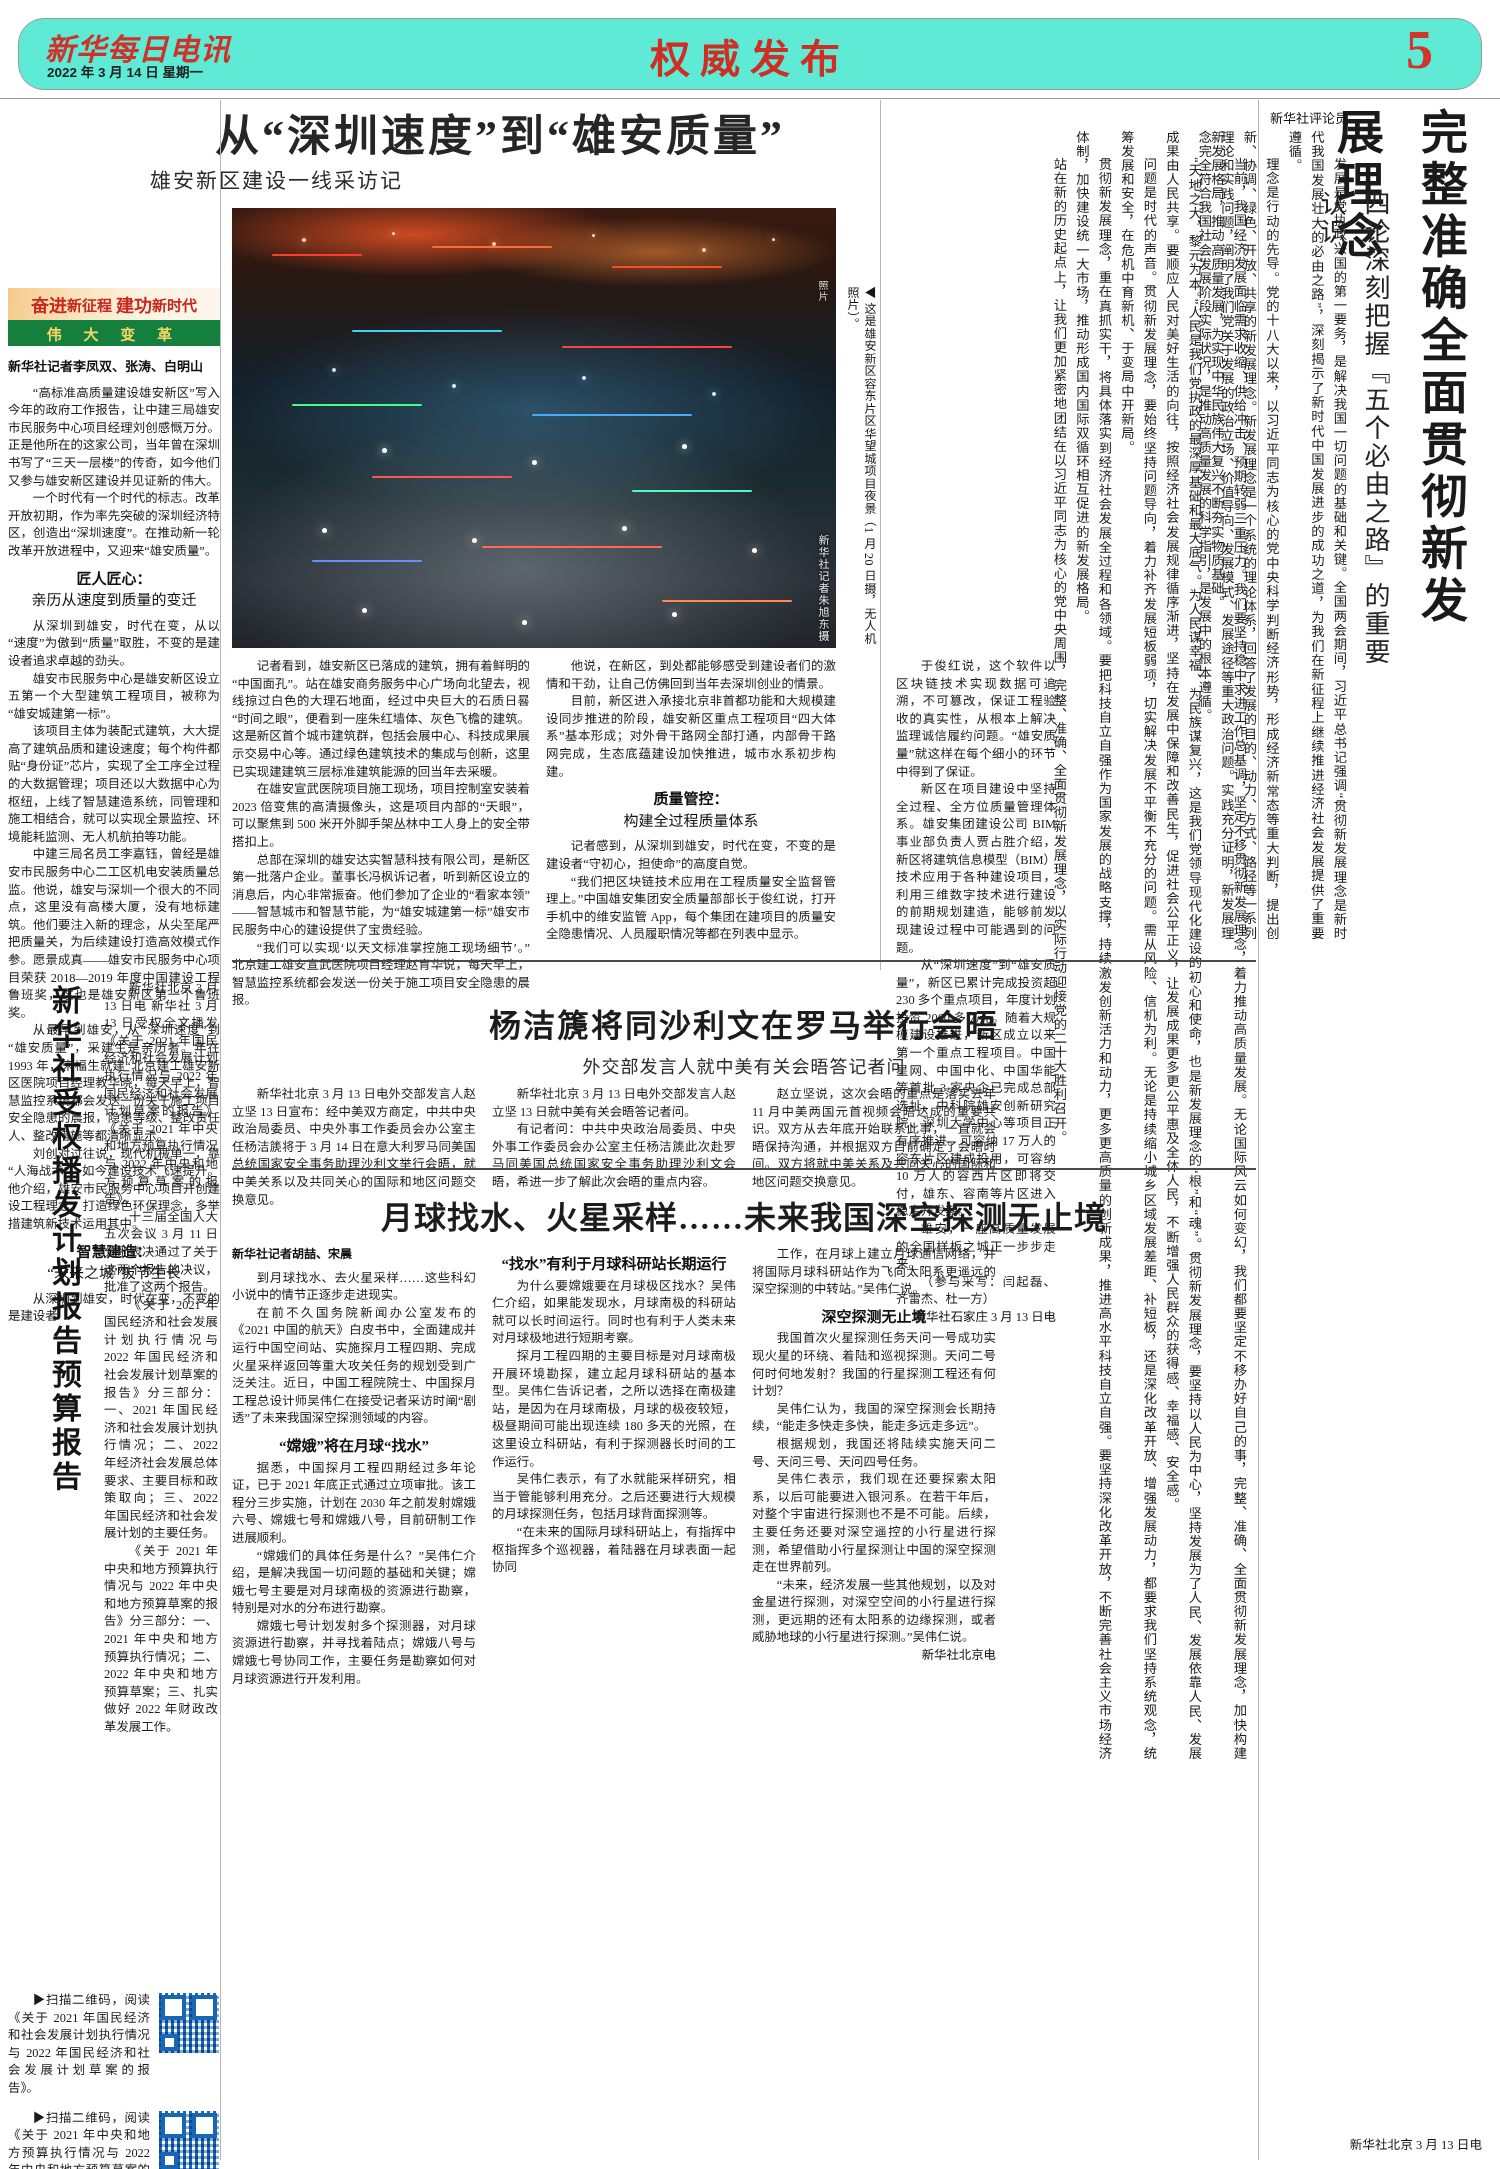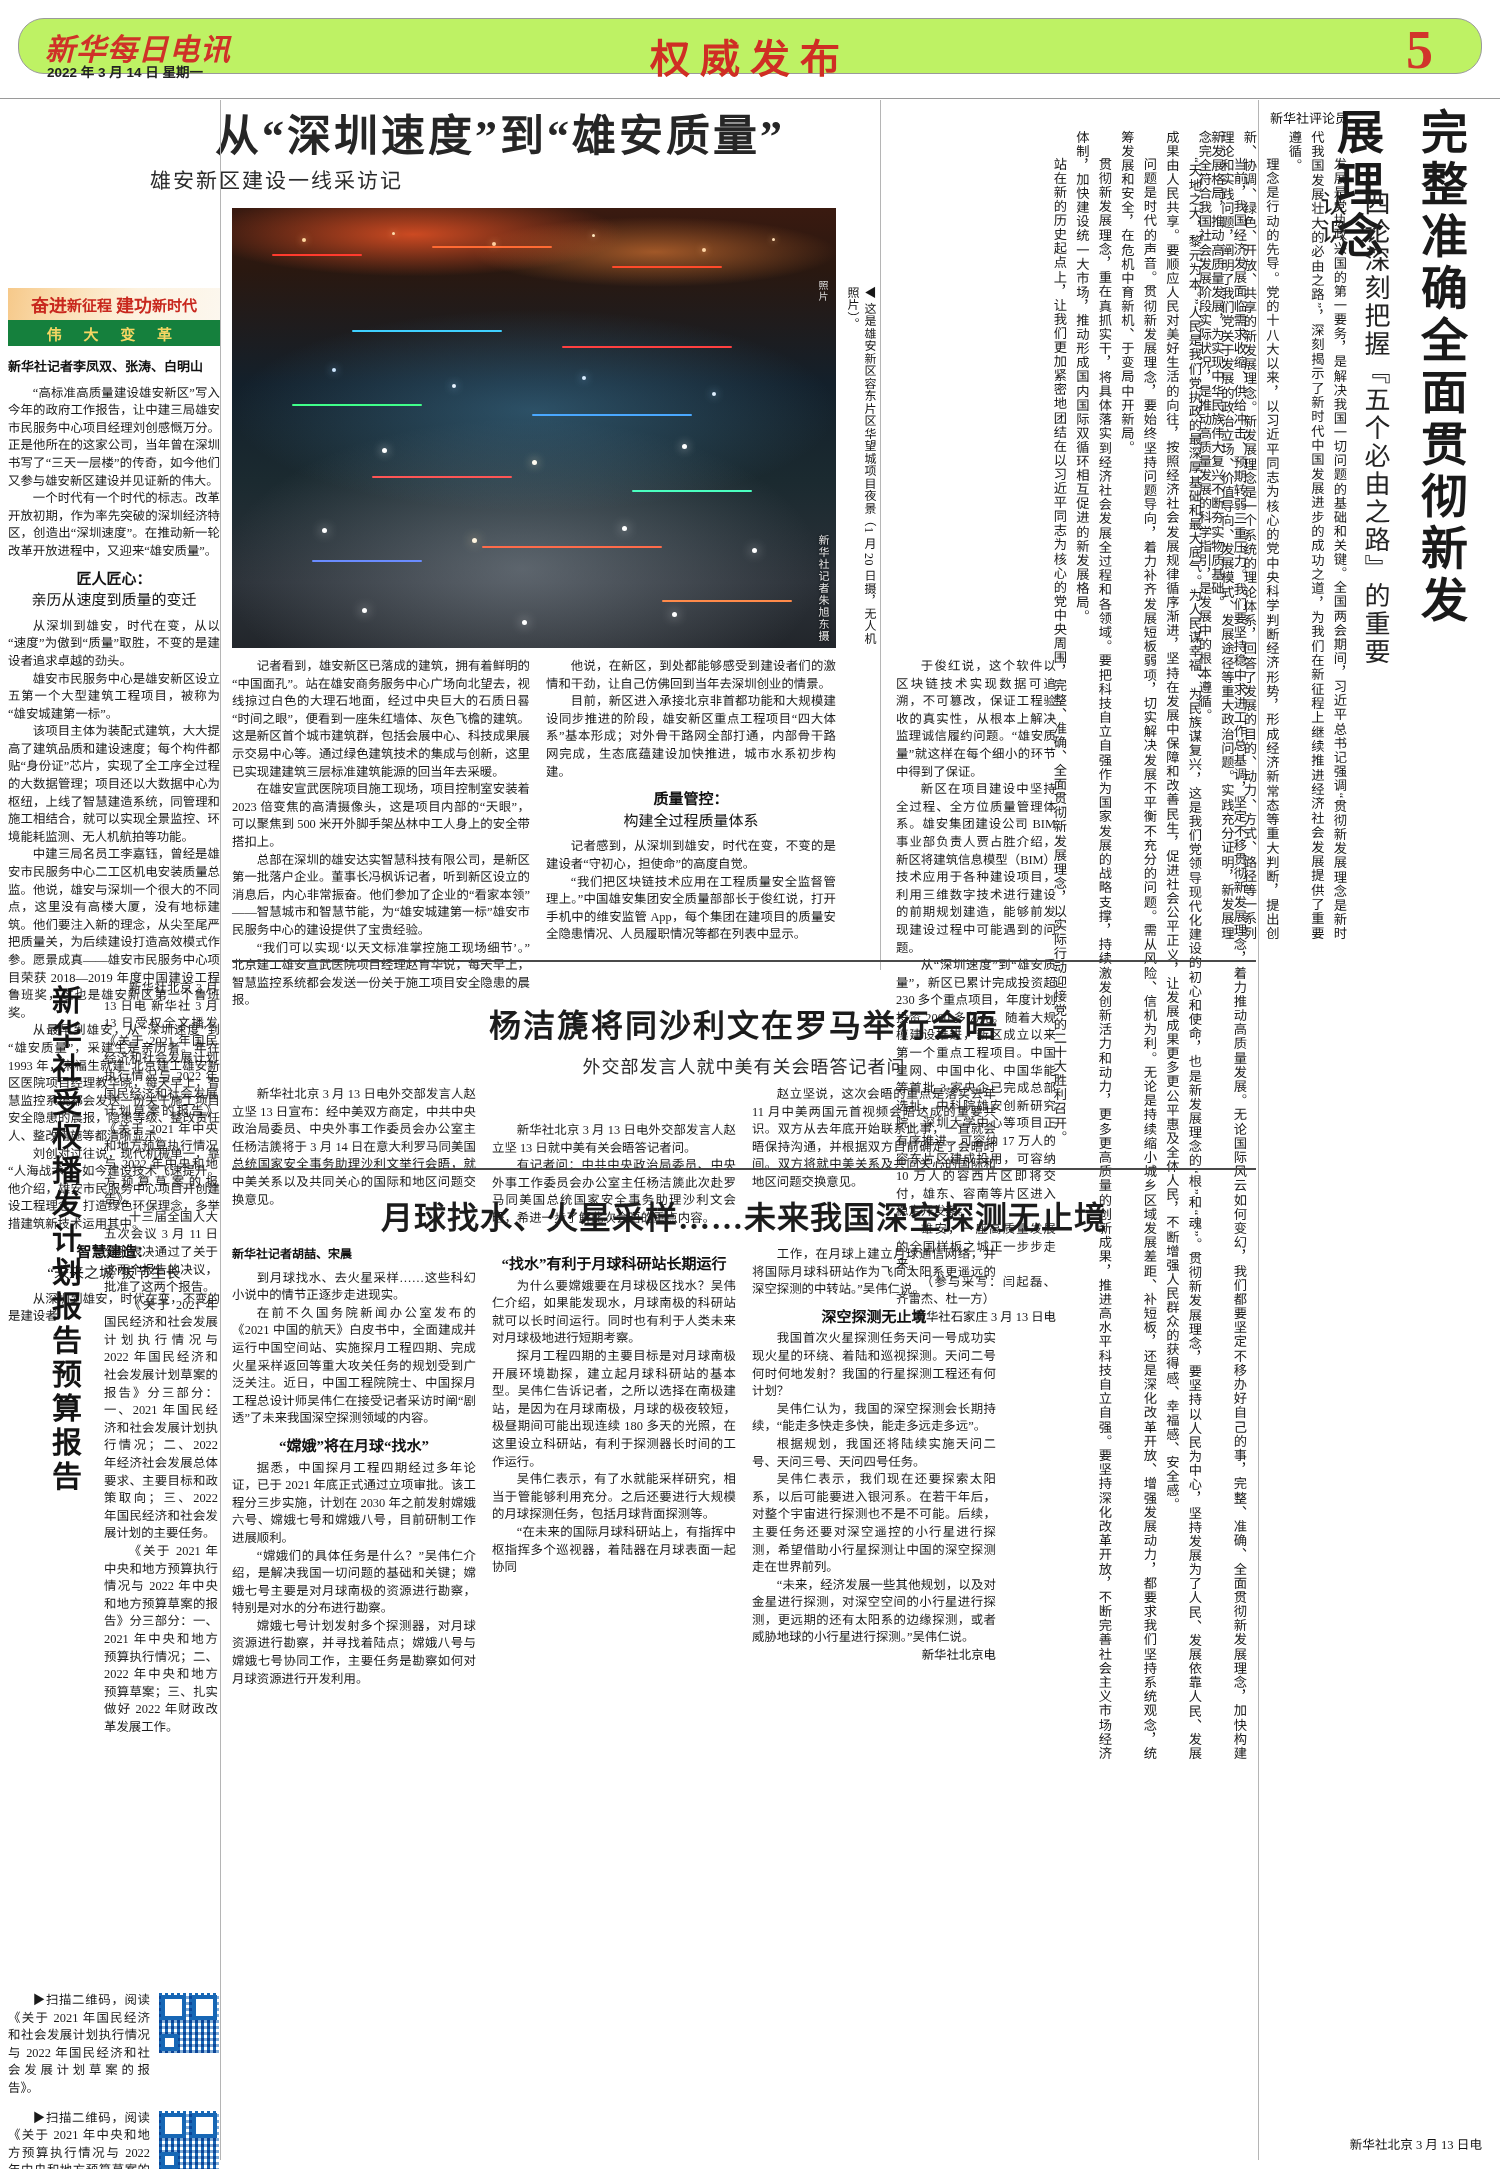--- a/index.html
+++ b/index.html
@@ -10,23 +10,23 @@
     background:#ffffff;
     font-family:"Liberation Serif","DejaVu Serif",serif;
     color:#1a1a1a;
     position:relative;
     overflow:hidden;
   }
   .page { position:relative; width:1500px; height:2169px; }
 
   
   .masthead {
-    position:absolute; left:18px; top:18px; width:1464px; height:56px;
+    position:absolute; left:18px; top:18px; width:1464px; height:72px;
     border:1.5px solid #9a9a9a; border-radius:26px;
-    background:#bef264;
+    background:#5eead4;
   }
   .mast-logo {
     position:absolute; left:26px; top:6px;
     font-family:"Liberation Serif",serif;
     font-weight:bold; font-size:30px; letter-spacing:1px;
     color:#cf3228; white-space:nowrap;
     font-style:italic;
   }
   .mast-date {
     position:absolute; left:28px; top:42px;
@@ -398,21 +398,21 @@
   </div>
 
   <div class="hrule-thick" style="left:232px;top:960px;width:1024px;"></div>
 
   <div class="sec-head" style="left:232px;top:1000px;width:1024px;font-size:32px;letter-spacing:2px;">杨洁篪将同沙利文在罗马举行会晤</div>
   <div class="sec-sub" style="left:232px;top:1052px;width:1024px;font-size:18px;letter-spacing:1px;">外交部发言人就中美有关会晤答记者问</div>
 
   <div class="col body-text" style="left:232px;top:1086px;width:244px;">
     <p>新华社北京 3 月 13 日电外交部发言人赵立坚 13 日宣布：经中美双方商定，中共中央政治局委员、中央外事工作委员会办公室主任杨洁篪将于 3 月 14 日在意大利罗马同美国总统国家安全事务助理沙利文举行会晤，就中美关系以及共同关心的国际和地区问题交换意见。</p>
   </div>
-  <div class="col body-text" style="left:492px;top:1086px;width:244px;margin-top:36px;">
+  <div class="col body-text" style="left:492px;top:1086px;width:244px;">
     <p>新华社北京 3 月 13 日电外交部发言人赵立坚 13 日就中美有关会晤答记者问。</p>
     <p>有记者问：中共中央政治局委员、中央外事工作委员会办公室主任杨洁篪此次赴罗马同美国总统国家安全事务助理沙利文会晤，希进一步了解此次会晤的重点内容。</p>
   </div>
   <div class="col body-text" style="left:752px;top:1086px;width:244px;">
     <p>赵立坚说，这次会晤的重点是落实去年 11 月中美两国元首视频会晤达成的重要共识。双方从去年底开始联系此事，一直就会晤保持沟通，并根据双方目前确定了会晤时间。双方将就中美关系及共同关心的国际和地区问题交换意见。</p>
   </div>
 
   <div class="hrule-thick" style="left:232px;top:1168px;width:1024px;"></div>
 
   <div class="sec-head" style="left:232px;top:1192px;width:1024px;font-size:32px;letter-spacing:1px;">月球找水、火星采样……未来我国深空探测无止境</div>

